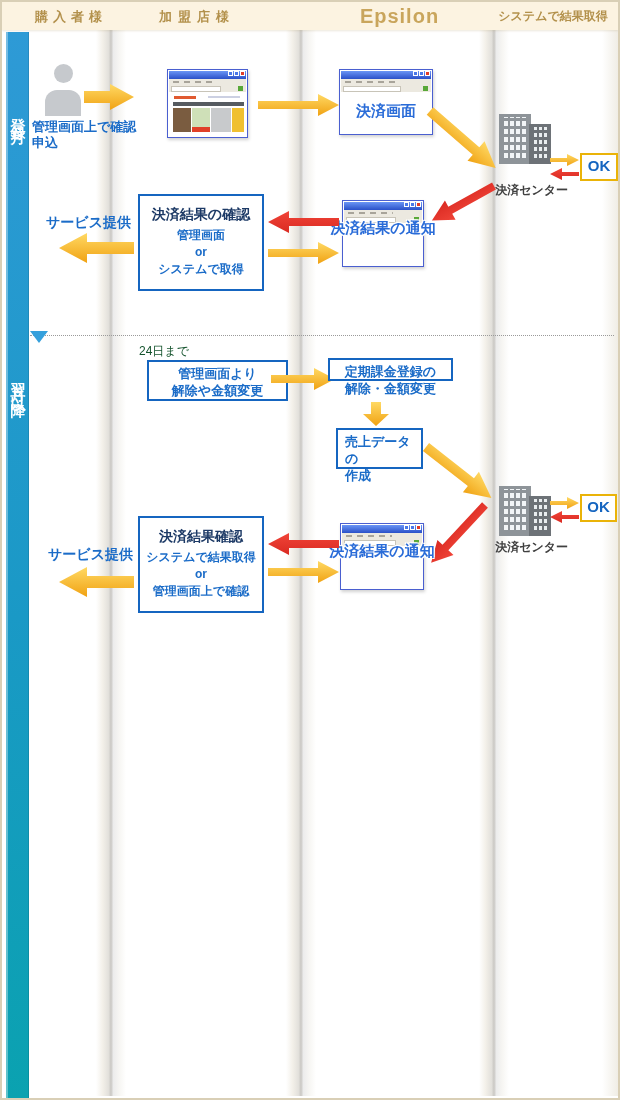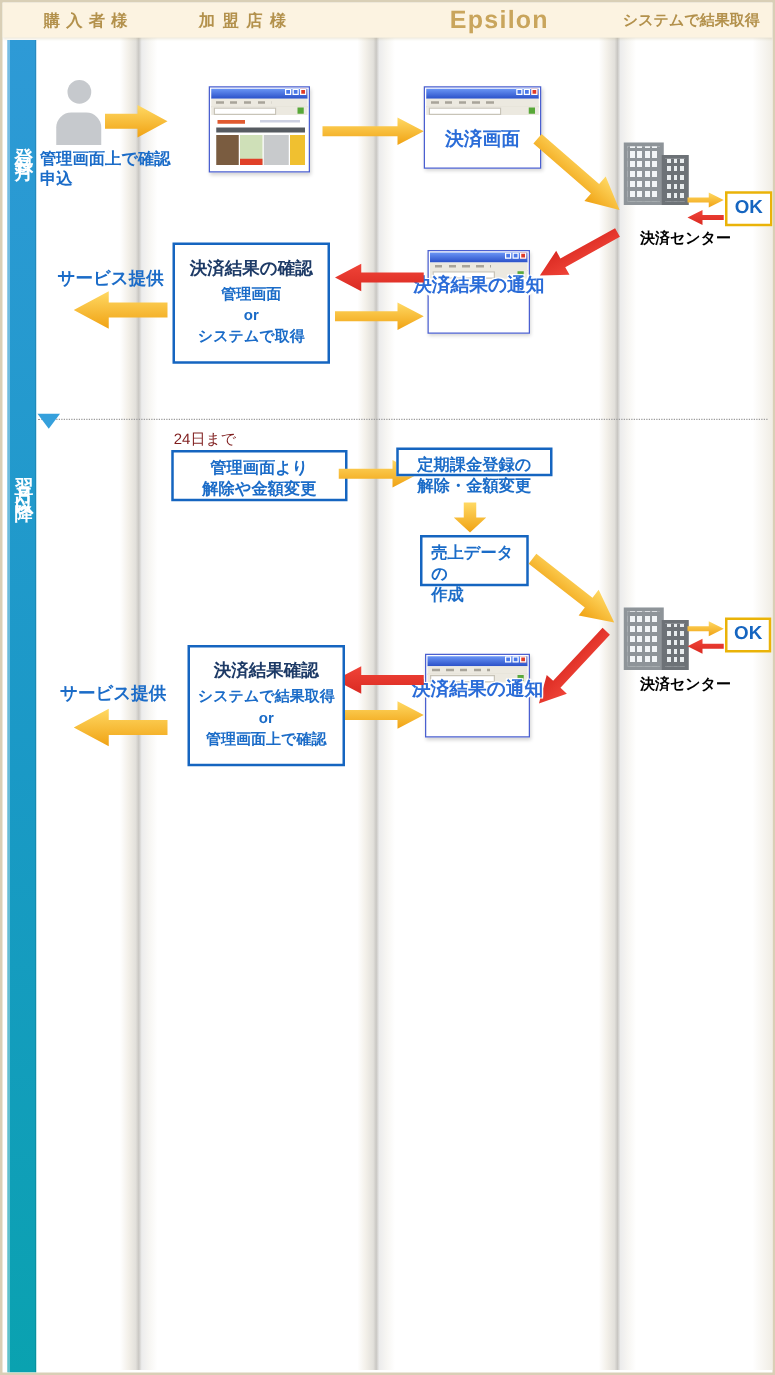--- a/index.html
+++ b/index.html
@@ -34,22 +34,22 @@
   #marker{position:absolute;left:28px;top:329px;width:0;height:0;
           border-left:9px solid transparent;border-right:9px solid transparent;border-top:12px solid #35a0dc;}
   #dots{position:absolute;left:28px;right:4px;top:333px;border-top:1px dotted #9a9a9a;}
   
   .box{position:absolute;box-sizing:border-box;border:2px solid #1565c0;background:#fff;text-align:center;}
   .bt{font-size:14px;font-weight:bold;color:#1d3a66;margin-top:9px;line-height:18px;text-align:center;}
   .bs{font-size:12px;font-weight:bold;color:#1b6cc8;line-height:17px;}
   .bb{font-size:13px;font-weight:bold;color:#1b6cc8;line-height:17px;}
   
   .bluelbl{position:absolute;font-size:13px;font-weight:bold;color:#1b6cc8;line-height:16px;}
-  .deadline{position:absolute;font-size:12px;color:#7f1d1d;text-align:center;}
-  .centerlbl{position:absolute;font-size:12px;font-weight:bold;color:#000000;text-align:left;margin-left:24px;}
+  .deadline{position:absolute;font-size:12px;color:#14532d;text-align:center;}
+  .centerlbl{position:absolute;font-size:12px;font-weight:bold;color:#404040;text-align:right;}
   
   .okbox{position:absolute;box-sizing:border-box;border:2px solid #eab308;background:#fff;
          color:#1565c0;font-size:15px;font-weight:bold;text-align:center;line-height:22px;}
   
   #person-head{position:absolute;left:52px;top:62px;width:19px;height:19px;border-radius:50%;background:#c6c9cd;}
   #person-body{position:absolute;left:43px;top:88px;width:36px;height:26px;border-radius:12px 12px 0 0;background:#c6c9cd;}
   
   .bldL{position:absolute;box-sizing:border-box;border:3px solid #8e9499;background-color:#f2f5f7;
         background-image:repeating-linear-gradient(90deg,#8e9499 0 2px,transparent 2px 6px),
                          repeating-linear-gradient(0deg,#8e9499 0 3px,transparent 3px 8px);}
@@ -210,30 +210,30 @@
     <div class="bs">システムで取得</div>
   </div>
 
   <div class="bluelbl" style="left:44px;top:212px;width:100px;font-size:14px">サービス提供</div>
   <svg class="arr" style="left:57px;top:231px" width="75" height="30">
     <polygon points="75,9 28,9 28,0 0,15 28,30 28,21 75,21" fill="url(#yg)"></polygon>
     </svg>
 
   <div class="deadline" style="left:137px;top:341px">24日まで</div>
 
-  <div class="box" style="left:135px;top:358px;width:141px;height:41px">
+  <div class="box" style="left:145px;top:358px;width:141px;height:41px">
     <div class="bb" style="margin-top:3px">管理画面より</div>
     <div class="bb">解除や金額変更</div>
   </div>
 
   <svg class="arr" style="left:269px;top:366px" width="64" height="22">
     <polygon points="0,7 43,7 43,0 64,11 43,22 43,15 0,15" fill="url(#yg)"></polygon>
     </svg>
 
-  <div class="box" style="left:315px;top:356px;width:125px;height:23px">
+  <div class="box" style="left:326px;top:356px;width:125px;height:23px">
     <div class="bb" style="margin-top:3px">定期課金登録の</div>
     <div class="bb">解除・金額変更</div>
   </div>
 
   <svg class="arr" style="left:361px;top:400px" width="26" height="24">
     <polygon points="8,0 18,0 18,12 26,12 13,24 0,12 8,12" fill="url(#yg)"></polygon>
     </svg>
 
   <div class="box" style="left:334px;top:426px;width:87px;height:41px;text-align:left;padding-left:7px">
     <div class="bb" style="margin-top:3px">売上データの</div>
@@ -273,21 +273,21 @@
     <div class="wlabel" style="top:18px">決済結果の通知</div>
   </div>
 
   <svg class="arr" style="left:266px;top:531px" width="71" height="22">
     <polygon points="71,7 21,7 21,0 0,11 21,22 21,15 71,15" fill="url(#rg)"></polygon>
     </svg>
   <svg class="arr" style="left:266px;top:559px" width="71" height="22">
     <polygon points="0,7 50,7 50,0 71,11 50,22 50,15 0,15" fill="url(#yg)"></polygon>
     </svg>
 
-  <div class="box" style="left:148px;top:514px;width:126px;height:97px">
+  <div class="box" style="left:136px;top:514px;width:126px;height:97px">
     <div class="bt">決済結果確認</div>
     <div class="bs" style="margin-top:4px">システムで結果取得</div>
     <div class="bs">or</div>
     <div class="bs">管理画面上で確認</div>
   </div>
 
   <div class="bluelbl" style="left:46px;top:544px;width:100px;font-size:14px">サービス提供</div>
   <svg class="arr" style="left:57px;top:565px" width="75" height="30">
     <polygon points="75,9 28,9 28,0 0,15 28,30 28,21 75,21" fill="url(#yg)"></polygon>
     </svg>

